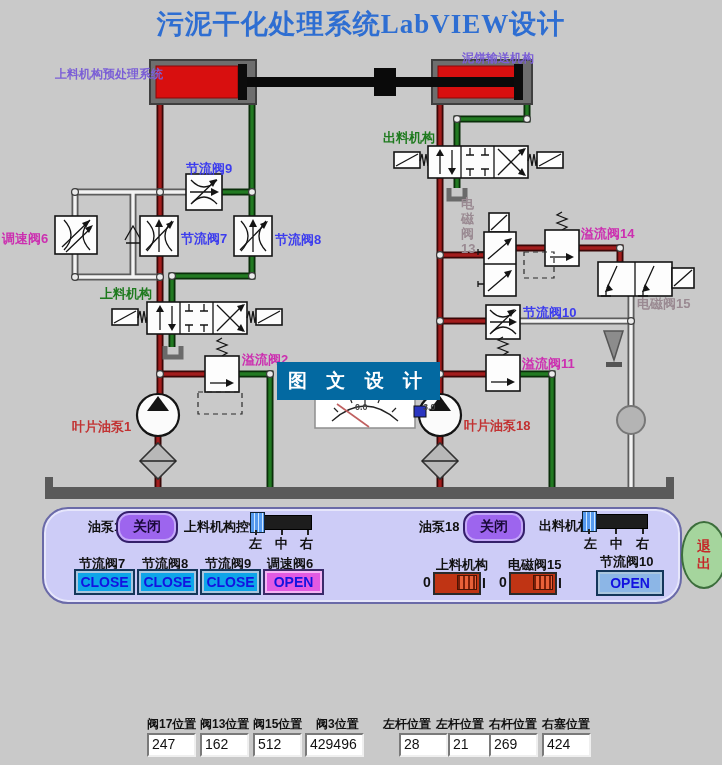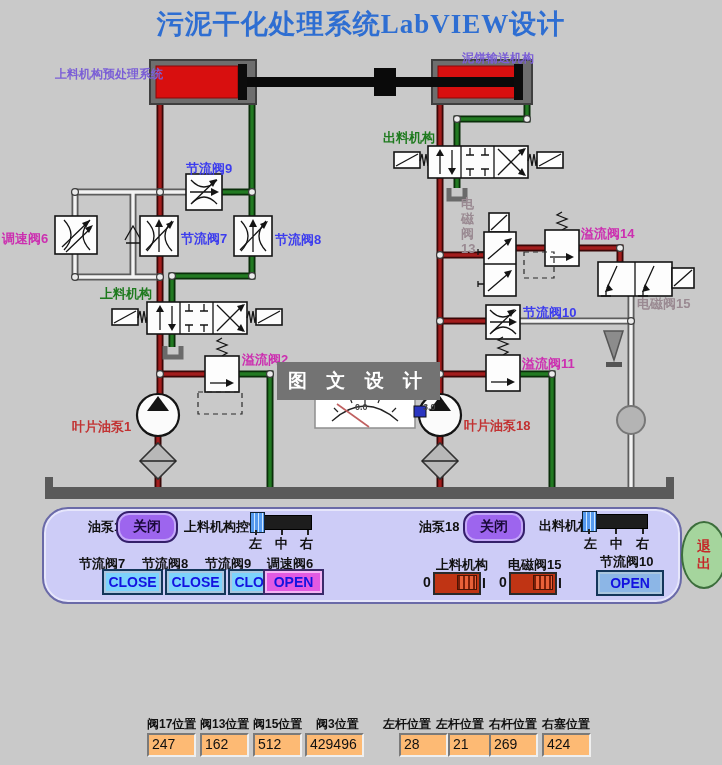--- a/index.html
+++ b/index.html
@@ -17,50 +17,50 @@
   .po.w{stroke:#5d5d5d}.pi.w{stroke:#f3f3f3}
   .vb{fill:#fdfdfd;stroke:#141414;stroke-width:1.6}
   .sym{stroke:#141414;stroke-width:1.3;fill:none}
   .solid{fill:#141414;stroke:none}
   .dash{fill:none;stroke:#2a2a2a;stroke-width:1.2;stroke-dasharray:5 4}
   .jd{fill:#ececec;stroke:#3a3a3a;stroke-width:1.2}
   .lbl{position:absolute;font-size:13px;font-weight:bold;white-space:nowrap;}
   .purple{color:#7b5fd6}.greenl{color:#1e7a1e}.bluel{color:#3c3cee}
   .mag{color:#cc2fb0}.grayl{color:#9a8a92}.redl{color:#c23232}
   .vert{white-space:normal;width:17px;line-height:1.15;}
-  .watermark{position:absolute;left:277px;top:362px;width:163px;height:38px;background:#737373;
+  .watermark{position:absolute;left:277px;top:362px;width:163px;height:38px;background:#0369a1;
     color:#fff;font-size:19px;font-weight:bold;display:flex;align-items:center;
     justify-content:center;letter-spacing:7px;}
   .gauge-num{position:absolute;font-size:9px;font-weight:bold;color:#444;margin-left:32px;}
   .panel{position:absolute;left:42px;top:507px;width:636px;height:93px;background:#cdccf7;
     border:2px solid #6a6aa8;border-radius:26px;box-shadow:inset 0 0 0 2px #e6e6fb;}
   .plbl{position:absolute;font-size:13px;font-weight:bold;color:#111;white-space:nowrap;}
   .btn-purple{position:absolute;width:58px;height:28px;background:#9d65ee;
     border:2px solid #34206a;border-radius:13px;box-shadow:inset 0 0 0 2px #c4a8f8;
     color:#1a0a3a;font-weight:bold;font-size:14px;display:flex;align-items:center;justify-content:center;cursor:pointer;}
   .sl-track{position:absolute;height:13px;background:#1d1d1d;border:1px solid #000;}
   .sl-handle{position:absolute;width:13px;height:19px;border:1px solid #123;
     background:repeating-linear-gradient(90deg,#5599ee 0 3px,#cfe7ff 3px 4px);}
   .tick{position:absolute;width:2px;height:5px;background:#222;}
   .btn-sq{position:absolute;height:22px;border:2px solid #14365a;
     box-shadow:inset 0 0 0 2px #aac6de;color:#1313e0;font-weight:bold;font-size:14px;
     display:flex;align-items:center;justify-content:center;cursor:pointer;}
-  .bg-close{background:#7dd3fc;margin-left:28px;}
+  .bg-close{background:#0ea5e9;}
   .bg-openb{background:#8cb6e6;}
   .bg-openm{background:#e25ae2;border-color:#3a2a6a;box-shadow:inset 0 0 0 2px #f4b4f4;}
   .tg{position:absolute;width:44px;height:19px;background:#c03414;border:2px solid #2a2a2a;}
   .tg-grip{position:absolute;right:2px;top:1px;width:18px;height:13px;
     background:repeating-linear-gradient(90deg,#7a1e08 0 2px,#e86038 2px 5px);border:1px solid #4a1404;}
   .tg01{position:absolute;font-size:14px;font-weight:bold;color:#111;}
   .exit{position:absolute;left:681px;top:521px;width:42px;height:64px;border-radius:50%;
     background:#a5d59d;border:2px solid #3c6e3c;color:#c52828;font-weight:bold;font-size:14px;
     display:flex;align-items:center;justify-content:center;text-align:center;cursor:pointer;}
   .exit span{width:16px;line-height:1.25;word-break:break-all;}
   .ind-lbl{position:absolute;top:716px;font-size:12px;font-weight:bold;color:#111;white-space:nowrap;}
-  .ind-box{position:absolute;top:733px;height:19px;background:#fdba74;
+  .ind-box{position:absolute;top:733px;height:19px;background:#ffffff;
     border-style:solid;border-width:2px;border-color:#7a7a7a #efefef #efefef #7a7a7a;
     font-size:14px;color:#111;padding:1px 0 0 3px;}
 </style>
 </head>
 <body>
 
 <div class="screen">
 
   <svg width="722" height="506" viewBox="0 0 722 506">
     <defs>

